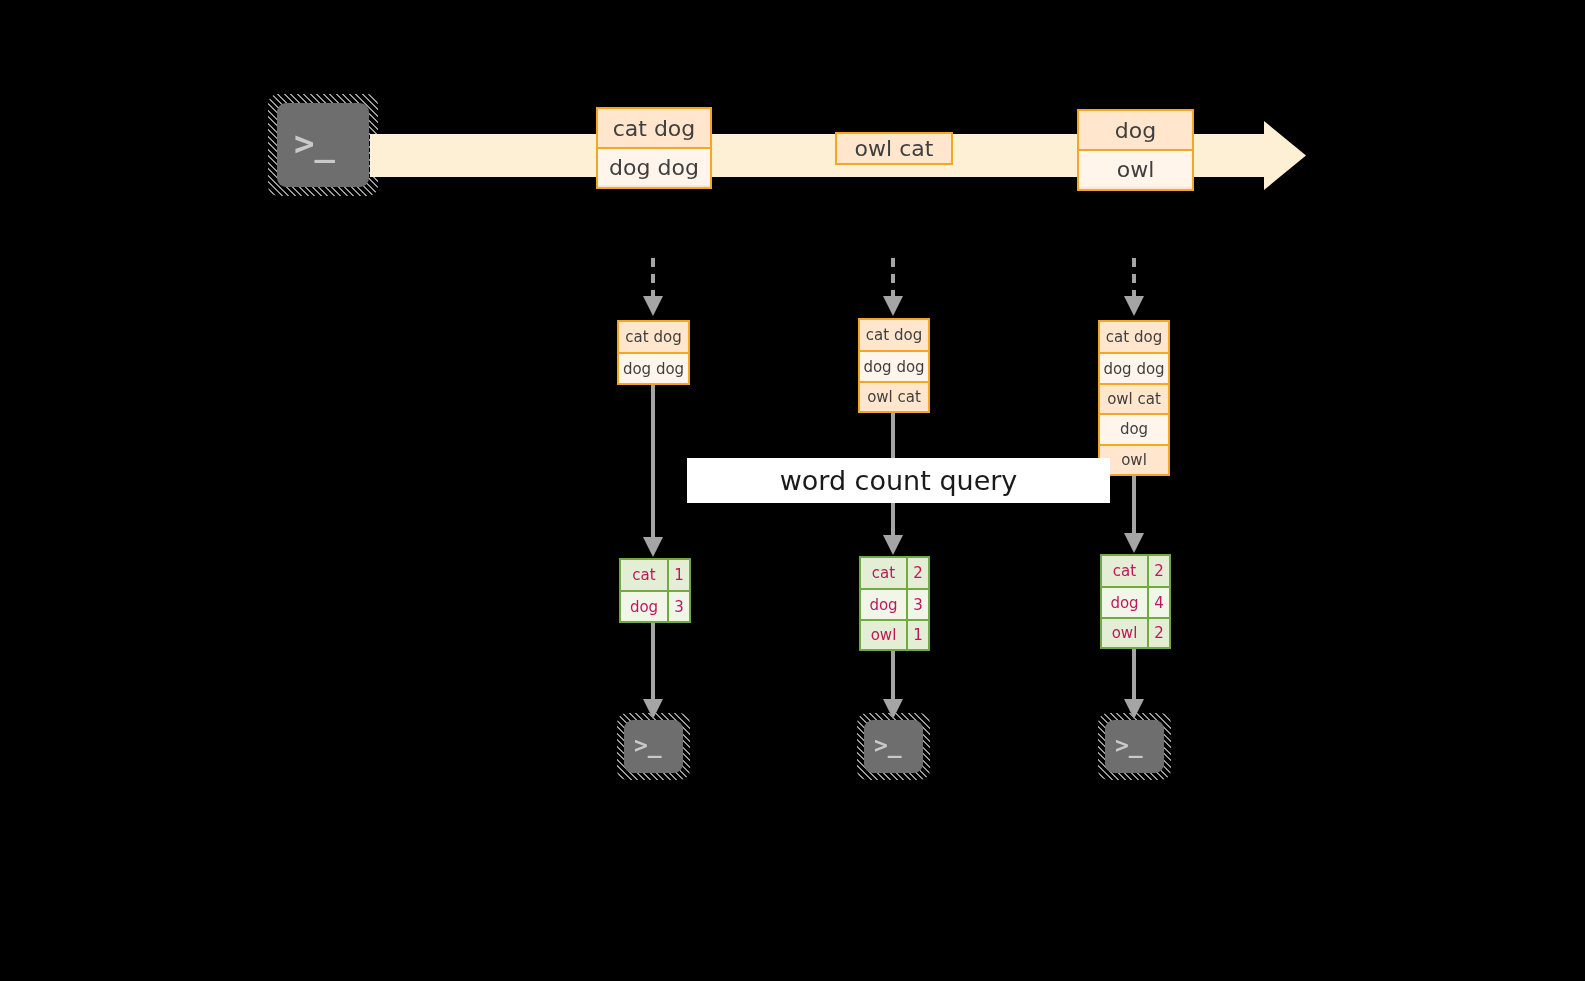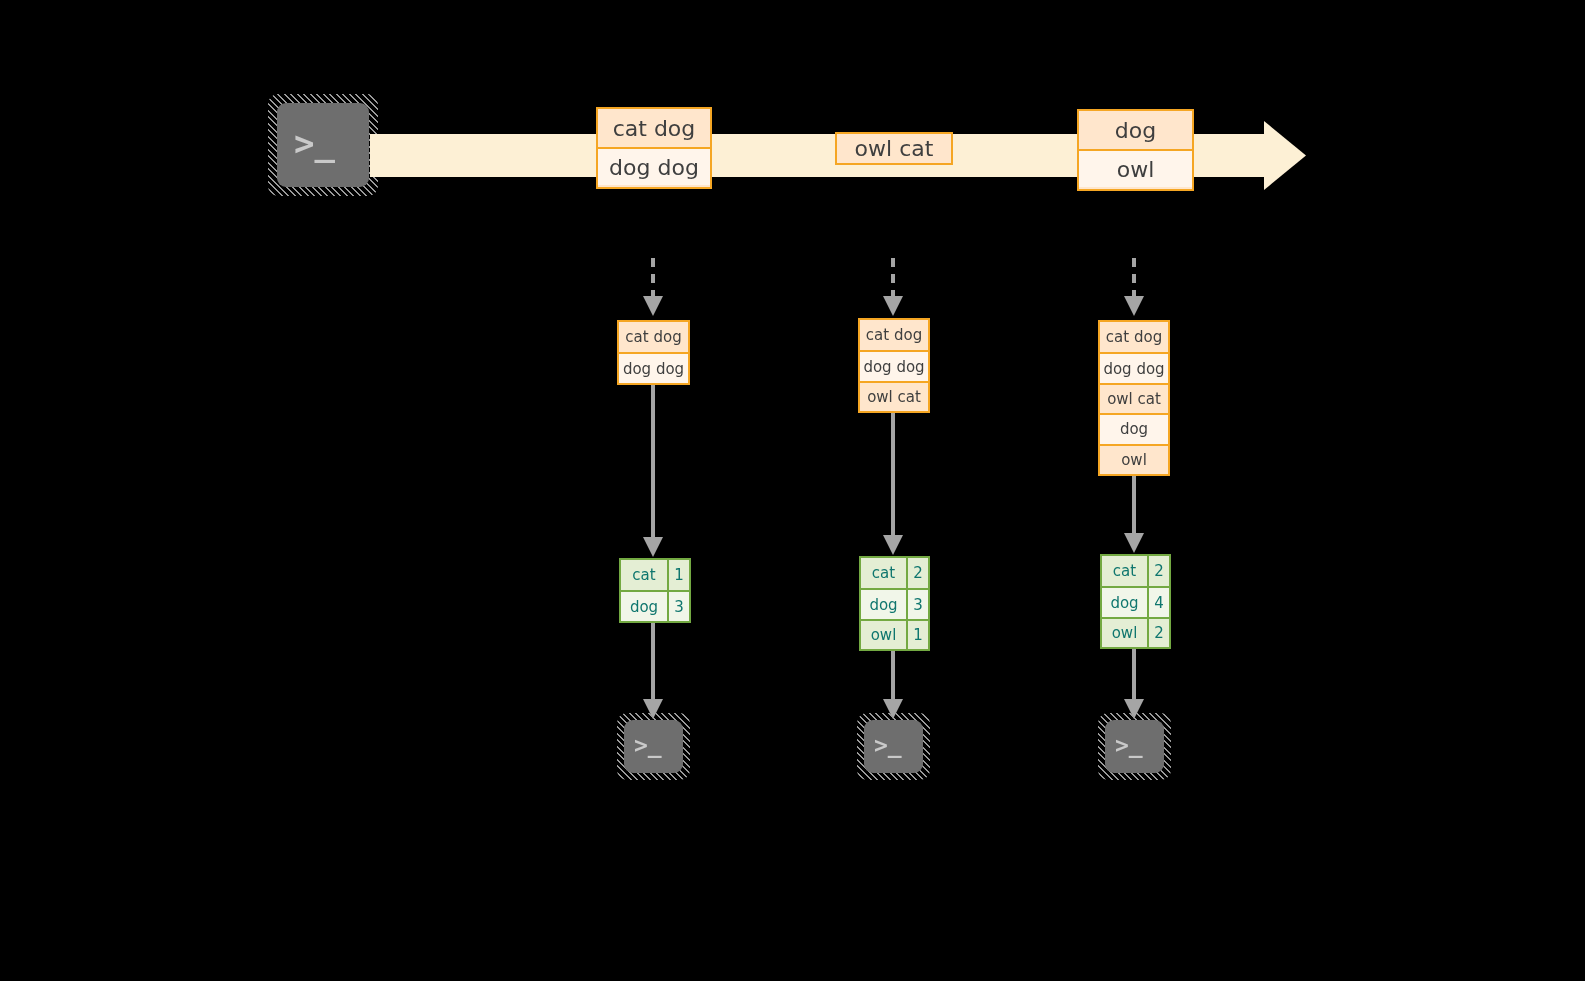--- a/index.html
+++ b/index.html
@@ -113,21 +113,21 @@
     height: 30.4px;
   }
   .rtable .trow.sep { border-top: 2px solid #73a942; }
   .rtable .trow .k,
   .rtable .trow .v {
     box-sizing: border-box;
     display: flex;
     align-items: center;
     justify-content: center;
     font-size: 15px;
-    color: #0f766e;
+    color: #be185d;
     background: #e4eed4;
     text-align: center;
   }
   .rtable .trow.alt .k,
   .rtable .trow.alt .v { background: #f1f6e9; }
   .rtable .trow .v {
     border-left: 2px solid #73a942;
   }
 
   
@@ -296,14 +296,15 @@
 
   <div class="vline" style="left:1132px; top:649px; height:50px;"></div>
   <div class="vhead" style="left:1124px; top:699px;"></div>
 
   <div class="term" style="left:1098px; top:713px; width:73px; height:67px;">
     <div class="hatch"></div>
     <div class="face" style="left:7px; top:7px; right:7px; bottom:7px;"></div>
     <div class="glyph" style="left:17px; top:21px; font-size:23px;">&gt;_</div>
   </div>
 
+  <div id="query-label">word count query</div>
 
 </div>
 
 </body></html>

